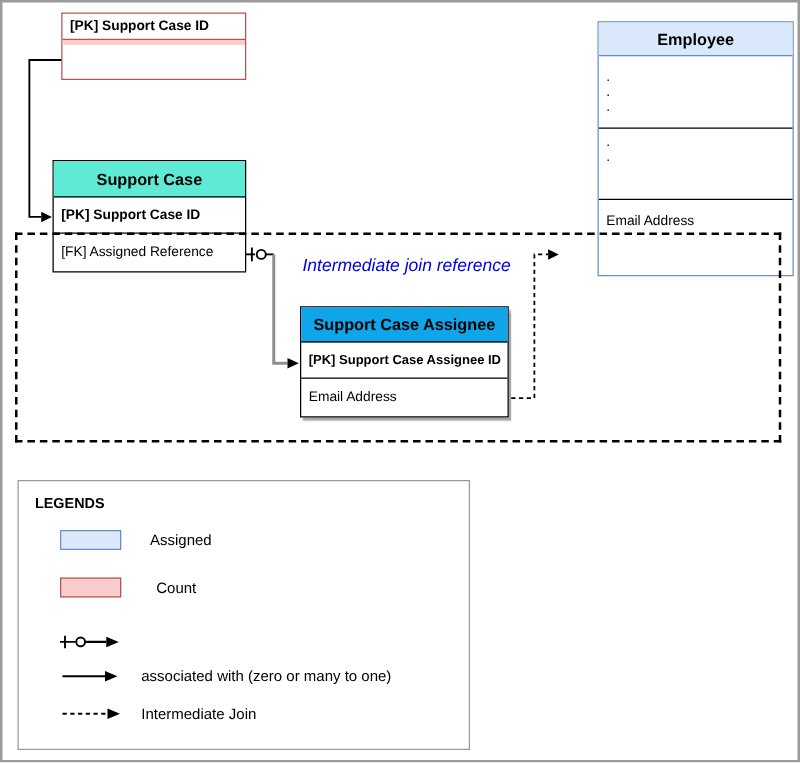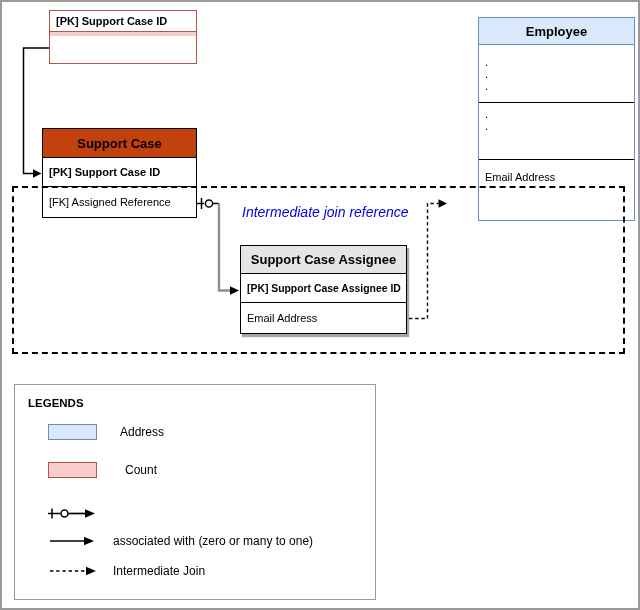--- a/index.html
+++ b/index.html
@@ -32,36 +32,36 @@
   }
   .e-row.bold { font-weight: bold; }
   .e-multiline { display: block; padding-top: 3px; line-height: 13px; }
   
   .survey { left: 49px; top: 10px; width: 148px; height: 54px; border: 1px solid #b85450; }
   .survey .e-header { height: 25px; background: #f8cecc; border-bottom: 1px solid #b85450; }
   .survey .e-row { height: 21px; border-bottom: 1px solid #b85450; }
   .survey .e-strip { height: 4px; background: #f8cecc; }
   
   .support-case { left: 42px; top: 128px; width: 155px; height: 90px; border: 1px solid #000; }
-  .support-case .e-header { height: 29px; background: #c2410c; border-bottom: 1px solid #000; }
+  .support-case .e-header { height: 29px; background: #5eead4; border-bottom: 1px solid #000; }
   .support-case .e-row { height: 29px; }
   .support-case .e-row:nth-of-type(2) { border-bottom: 1px solid #000; }
   
   .employee { left: 448px; top: 17px; width: 157px; height: 204px; border: 1px solid #6c8ebf; margin-left: 30px; }
   .employee .e-header { height: 27px; background: #dae8fc; border-bottom: 1px solid #6c8ebf; }
   .employee .row-pk { height: 25px; border-bottom: 1px solid #000; }
   .employee .row-dots { height: 58px; border-bottom: 1px solid #000; padding-top: 11px; line-height: 12px; }
   .employee .row-count { height: 57px; border-bottom: 1px solid #000; padding-top: 5px; line-height: 12px; }
   .employee .row-email { height: 34px; }
   
   .assignee {
     left: 240px; top: 245px; width: 167px; height: 89px; border: 1px solid #000;
     box-shadow: 2px 3px 1px #a6a6a6;
   }
-  .assignee .e-header { height: 28px; background: #e5e5e5; border-bottom: 1px solid #000; }
+  .assignee .e-header { height: 28px; background: #0ea5e9; border-bottom: 1px solid #000; }
   .assignee .e-row { height: 29px; }
   .assignee .e-row:nth-of-type(2) { border-bottom: 1px solid #000; font-size: 10.4px; }
   
   .dashed-region {
     position: absolute;
     left: 12px; top: 186px; width: 613px; height: 168px;
     border: 2px dashed #000;
     z-index: 4;
     pointer-events: none;
   }
@@ -161,21 +161,21 @@
   </g>
 </svg>
 
 <div class="dashed-region"></div>
 <div class="join-label">Intermediate join reference</div>
 
 <div class="legend">
   <div class="legend-title">LEGENDS</div>
 
   <div class="swatch swatch-subject"></div>
-  <div class="legend-label lbl-subject">Address</div>
+  <div class="legend-label lbl-subject">Assigned</div>
 
   <div class="swatch swatch-event"></div>
   <div class="legend-label lbl-event">Count</div>
 
   <svg class="legend-symbol sym-forward" width="56" height="17" viewBox="0 0 56 17" xmlns="http://www.w3.org/2000/svg">
     <path d="M3,8.5 H15.5" fill="none" stroke="#000" stroke-width="1.5"></path>
     <path d="M7,3.5 V13.5" fill="none" stroke="#000" stroke-width="1.5"></path>
     <circle cx="19.5" cy="8.5" r="3.5" fill="#fff" stroke="#000" stroke-width="1.5"></circle>
     <path d="M23.2,8.5 H40" fill="none" stroke="#000" stroke-width="1.7"></path>
     <polygon points="40,4.3 40,12.7 50,8.5" fill="#000"></polygon>

